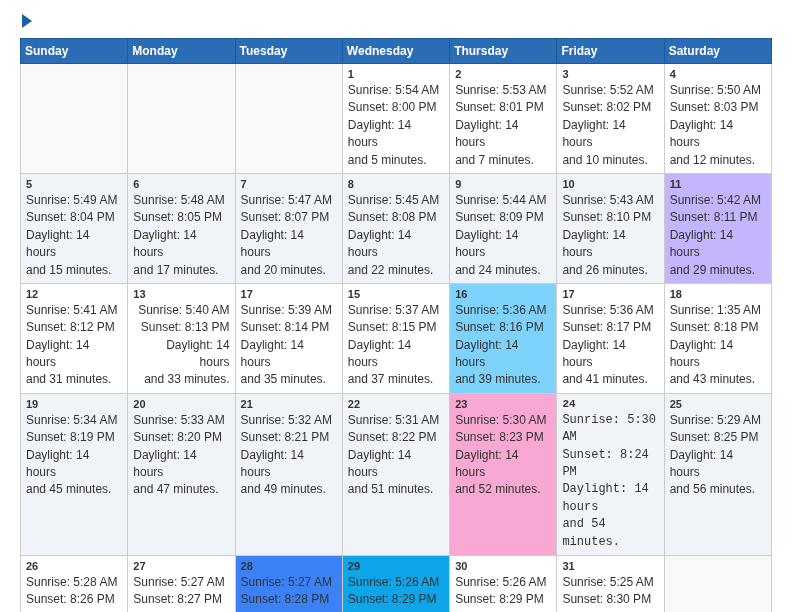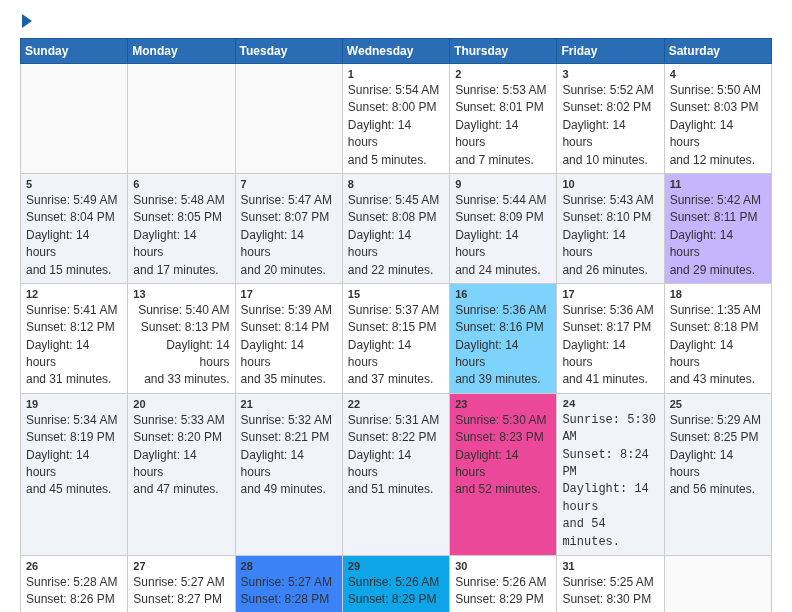--- a/index.html
+++ b/index.html
@@ -296,21 +296,21 @@
 Daylight: 14 hours
 and 49 minutes.</div>
           </td>
           <td style="background: rgb(240, 244, 248);">
             <span class="day-number">22</span>
             <div class="day-info" style="white-space: pre-line;">Sunrise: 5:31 AM
 Sunset: 8:22 PM
 Daylight: 14 hours
 and 51 minutes.</div>
           </td>
-          <td style="background: #ec4899; margin-left: 11px;">
+          <td style="background: #f9a8d4; margin-left: 11px;">
             <span class="day-number">23</span>
             <div class="day-info" style="white-space: pre-line;">Sunrise: 5:30 AM
 Sunset: 8:23 PM
 Daylight: 14 hours
 and 52 minutes.</div>
           </td>
           <td style="background: rgb(240, 244, 248); font-family: Liberation Mono, monospace;">
             <span class="day-number">24</span>
             <div class="day-info" style="white-space: pre-line;">Sunrise: 5:30 AM
 Sunset: 8:24 PM

